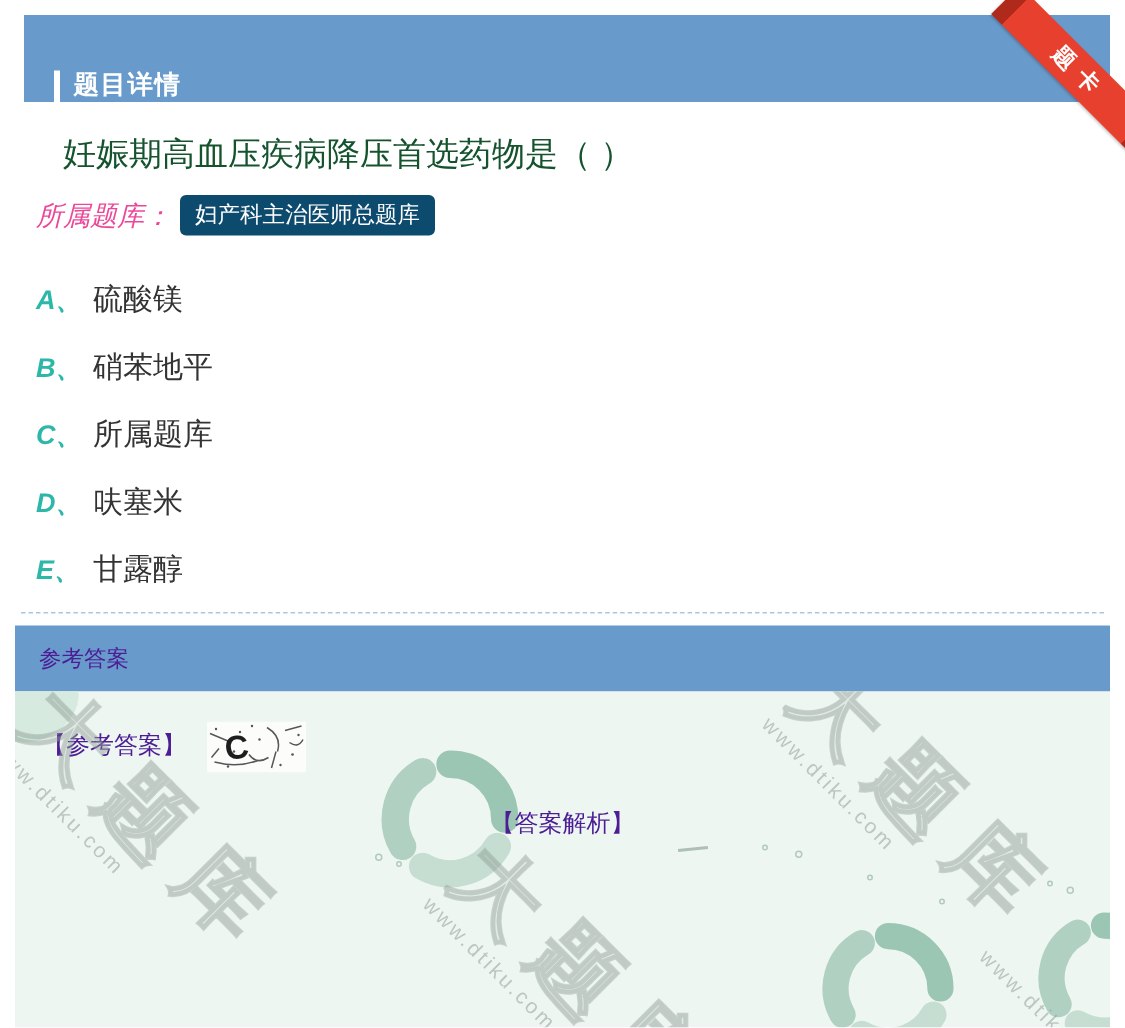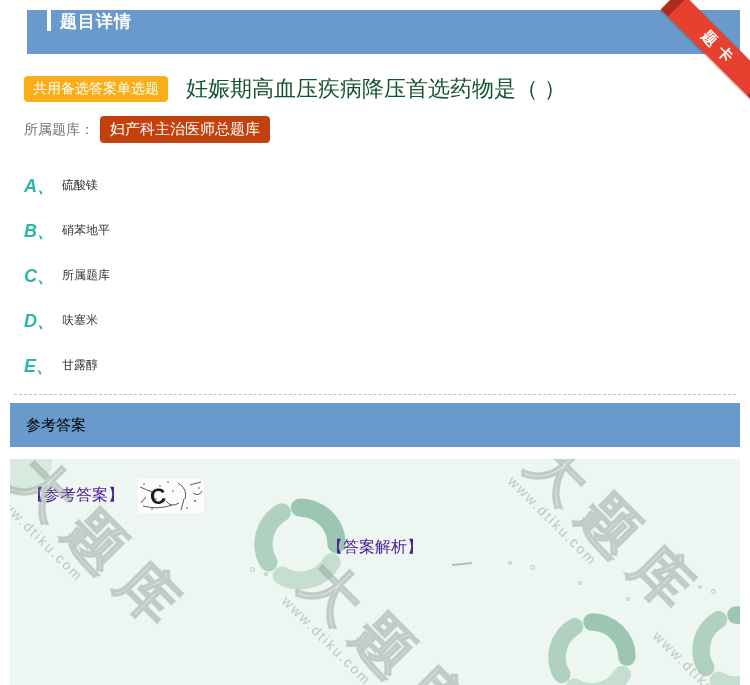--- a/index.html
+++ b/index.html
@@ -1,47 +1,47 @@
 <!DOCTYPE html>
 <html><head>
 <meta charset="utf-8">
 <style>
   * { margin:0; padding:0; box-sizing:border-box; }
   html,body { background:#ffffff; }
   body { font-family:"Liberation Sans","DejaVu Sans",sans-serif; }
   .page { position:relative; width:750px; height:685px; background:#fff; overflow:hidden; margin:0 auto; }
 
   
-  .header-bar { margin:10px 10px 0 27px; height:44px; background:#689bcb; display:flex; align-items:flex-start; padding-left:20px; }
+  .header-bar { margin:10px 10px 0 16px; height:58px; background:#689bcb; display:flex; align-items:flex-end; padding-left:20px; }
   .header-accent { width:4px; height:21px; background:#ffffff; margin-right:9px; }
   .header-title { color:#ffffff; font-size:17px; font-weight:bold; letter-spacing:1px; }
 
   
   .ribbon { position:absolute; top:33px; right:-33px; width:132px; padding:4px 0; transform:rotate(45deg); text-align:center; color:#fff; font-size:15px; font-weight:bold; letter-spacing:7px; text-indent:7px; z-index:30;
     background:linear-gradient(90deg,#b02a1c 0 10px,#e8402e 10px calc(100% - 10px),#b02a1c calc(100% - 10px));
     box-shadow:0 1px 2px rgba(0,0,0,.25); }
 
   
   .question-section { margin:0 10px; padding:20px 14px 0 14px; }
   .question-row { display:flex; align-items:center; }
   .type-badge { background:#fbad18; color:#fff; font-size:14px; padding:4px 9px; border-radius:4px; white-space:nowrap; }
   .question-text { font-size:22px; color:#14532d; margin-left:18px; }
   .bank-row { display:flex; align-items:center; margin-top:12px; }
-  .bank-label { color:#737373; font-size:14px; }
-  .bank-badge { background:#c2410c; color:#fff; font-size:15px; padding:4px 10px; border-radius:4px; margin-left:6px; }
+  .bank-label { color:#ec4899; font-size:18px;font-style:italic; }
+  .bank-badge { background:#0c4a6e; color:#fff; font-size:15px; padding:4px 10px; border-radius:4px; margin-left:6px; }
 
   .options { margin-top:20px; }
   .option-row { height:45px; display:flex; align-items:center; }
   .option-letter { width:38px; color:#2cb7a8; font-size:18px; font-weight:bold; font-style:italic; }
-  .option-text { color:#333; font-size:12px; }
+  .option-text { color:#333; font-size:20px; }
 
   .divider { margin:6px 14px 0 14px; border-top:1px dashed #aac7e2; }
 
   
-  .answer-bar { margin:8px 10px 12px 10px; height:44px; background:#689bcb; color:#000000; display:flex; align-items:center; justify-content:space-between; padding:0 16px; font-size:15px; }
+  .answer-bar { margin:8px 10px 0 10px; height:44px; background:#689bcb; color:#4c1d95; display:flex; align-items:center; justify-content:space-between; padding:0 16px; font-size:15px; }
 
   
   .answer-panel { position:relative; margin:0 10px; height:227px; background:#eef6f1; overflow:hidden; }
   .panel-leaf { position:absolute; left:-18px; top:-14px; width:62px; height:46px; background:#d7eadf; border-radius:50%; transform:rotate(-28deg); }
   .panel-content { position:relative; z-index:2; padding:26px 18px 0 18px; }
   .answer-row { display:flex; align-items:flex-start; }
   .green-label { color:#4c1d95; font-size:16px; font-weight:normal; white-space:nowrap;text-align:center; }
   .captcha { margin-left:14px; margin-top:-6px; border:0; display:block; }
   .analysis-label { margin-top:24px; }
   .promo-text { margin-top:46px; color:#f10000; font-size:17px; font-weight:bold; letter-spacing:.2px; }
@@ -74,21 +74,20 @@
     <span>题卡</span>
   </div>
 
   <div class="header-bar">
     <div class="header-accent"></div>
     <div class="header-title">题目详情</div>
   </div>
 
   <div class="question-section">
     <div class="question-row">
-      <span class="type-badge">共用备选答案单选题</span>
       <span class="question-text">妊娠期高血压疾病降压首选药物是（ ）</span>
     </div>
 
     <div class="bank-row">
       <span class="bank-label">所属题库：</span>
       <span class="bank-badge">妇产科主治医师总题库</span>
     </div>
 
     <div class="options">
       <div class="option-row">

